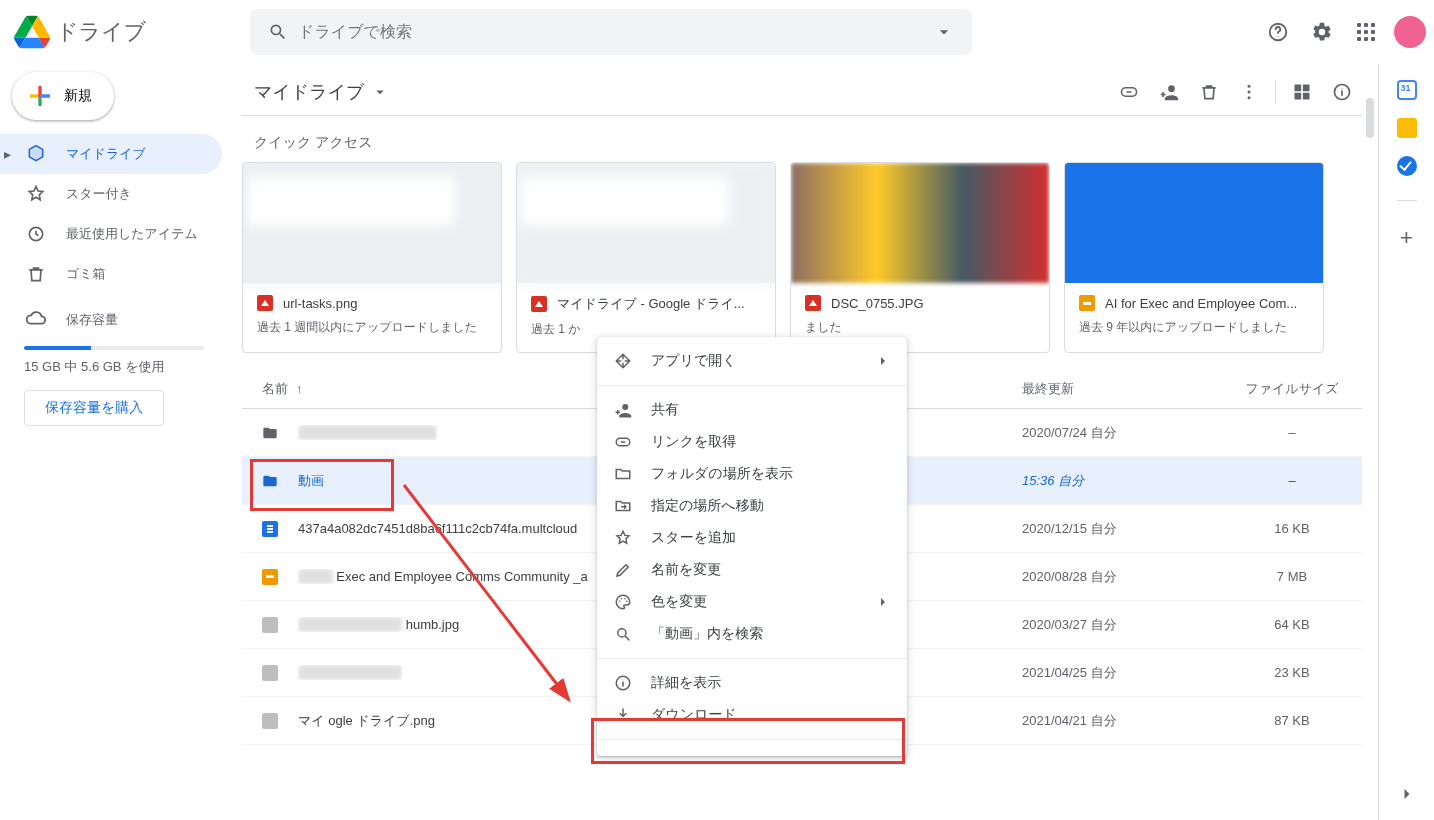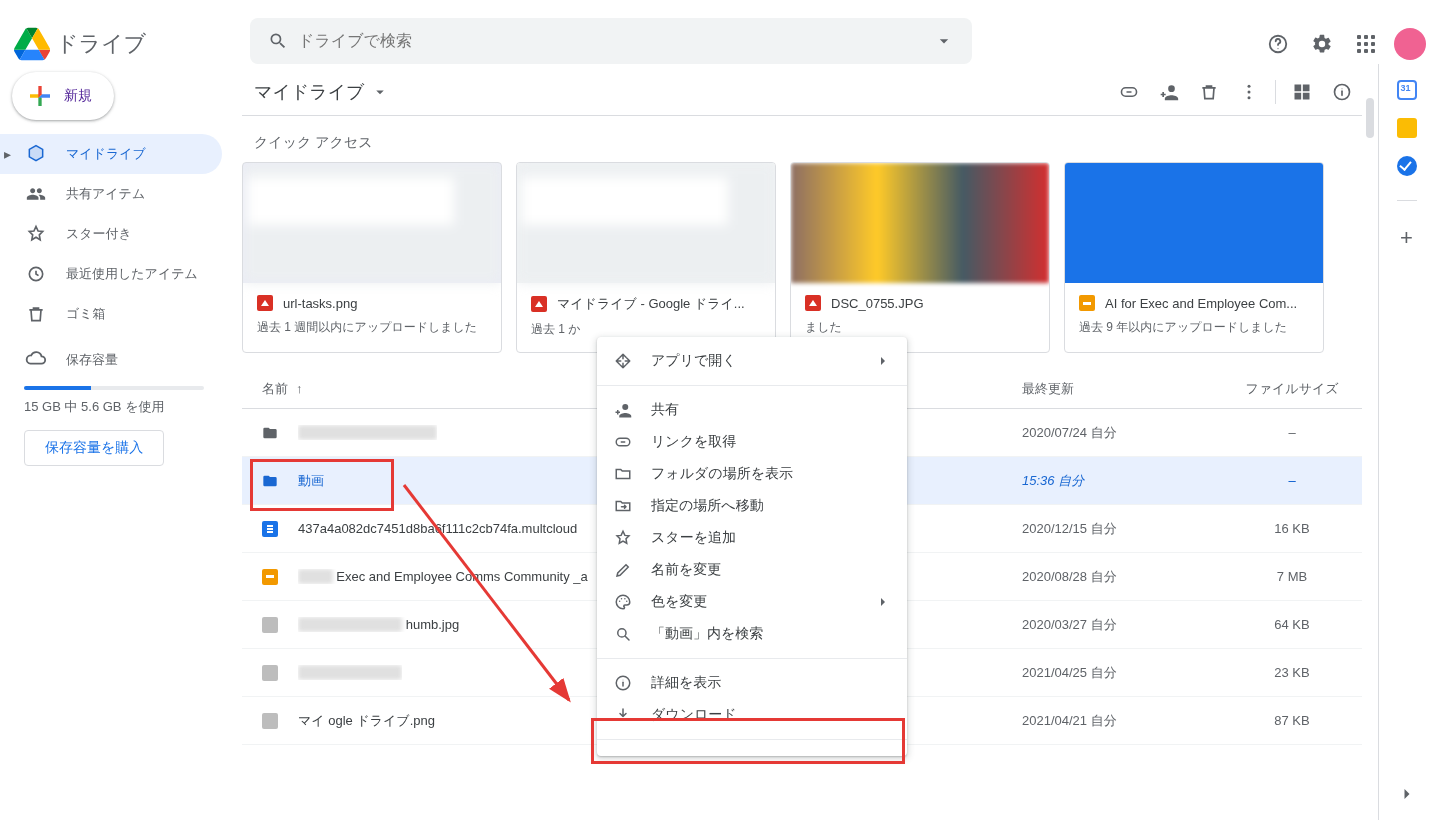--- a/index.html
+++ b/index.html
@@ -1,37 +1,37 @@
 <!DOCTYPE html>
 <html><head>
 <meta charset="utf-8">
 <style>
 * { box-sizing: border-box; margin: 0; padding: 0; }
 html, body { height: 100%; font-family: Arial, "Hiragino Kaku Gothic ProN", "Hiragino Sans", Meiryo, sans-serif; background:#fff; color:#3c4043; }
 .app { display:flex; flex-direction:column; width:1434px; height:820px; position:relative; overflow:hidden;}
 
-.header { display:flex; align-items:flex-end; height:64px; padding:0 8px 0 12px; }
+.header { display:flex; align-items:center; height:64px; padding:0 8px 0 12px; }
 .logo-wrap { display:flex; align-items:center; width:238px; }
 .drive-logo { width:40px; height:40px; display:flex; align-items:center; justify-content:center; }
 .app-title { font-size:22px; color:#5f6368; margin-left:4px; }
 .search-wrap { flex:1; display:flex; justify-content:flex-start; }
 .search-bar { width:722px; height:46px; background:#f1f3f4; border-radius:8px; display:flex; align-items:center; padding:0 8px; }
 .search-icon-btn { width:40px; height:40px; display:flex; align-items:center; justify-content:center; color:#5f6368; border:none; background:none; cursor:pointer; border-radius:50%; }
 .search-input { flex:1; border:none; background:transparent; font-size:16px; outline:none; color:#202124; }
 .search-caret { width:40px; height:40px; display:flex; align-items:center; justify-content:center; color:#5f6368; }
 .header-actions { display:flex; align-items:center; margin-left:auto; }
 .hbtn { width:40px; height:40px; border:none; background:none; display:flex; align-items:center; justify-content:center; color:#5f6368; cursor:pointer; border-radius:50%; margin:0 2px;}
 .avatar { width:32px; height:32px; border-radius:50%; background:#f06292; margin-left:6px; cursor:pointer; }
 .apps-grid { display:grid; grid-template-columns:repeat(3,4px); grid-template-rows:repeat(3,4px); gap:3px; }
 .apps-grid span { background:#5f6368; width:4px; height:4px; border-radius:1px;}
 
 .body { display:flex; flex:1; min-height:0; }
 
 .sidebar { width:238px; padding:8px 0 0 0; flex:none; }
-.new-btn { display:flex; align-items:center; height:48px; border:none; background:#fff; border-radius:24px; box-shadow:0 1px 2px rgba(60,64,67,.3),0 1px 3px 1px rgba(60,64,67,.15); padding:0 22px 0 12px; margin:0 0 14px 12px; cursor:pointer; font-size:14px; color:#4c1d95;}
+.new-btn { display:flex; align-items:center; height:48px; border:none; background:#fff; border-radius:24px; box-shadow:0 1px 2px rgba(60,64,67,.3),0 1px 3px 1px rgba(60,64,67,.15); padding:0 22px 0 12px; margin:0 0 14px 12px; cursor:pointer; font-size:14px; color:#000000;}
 .new-plus { width:32px; height:32px; display:flex; align-items:center; justify-content:center; margin-right:8px; }
 .nav { display:flex; flex-direction:column; }
 .nav-item { display:flex; align-items:center; height:40px; padding:0 0 0 24px; color:#5f6368; font-size:13px; border-radius:0 20px 20px 0; margin-right:16px; cursor:pointer; position:relative;}
 .nav-item.active { background:#e8f0fe; color:#1967d2; }
 .nav-item.active .nicon { color:#1967d2; }
 .nav-expand { position:absolute; left:4px; color:#5f6368; font-size:14px;}
 .nicon { width:24px; height:24px; display:flex; align-items:center; justify-content:center; margin-right:18px; color:#5f6368;}
 .storage-sec { padding:0 24px; margin-top:6px; }
 .storage-row { display:flex; align-items:center; height:40px; color:#5f6368; font-size:13px; cursor:pointer;}
 .storage-bar { width:180px; height:4px; background:#e8eaed; border-radius:2px; margin:6px 0 8px 0; overflow:hidden;}
@@ -216,28 +216,20 @@
                 <path d="M12 3l9 15.5L18.5 21h-13L3 18.5 12 3z" fill="none" stroke="#1967d2" stroke-width="2" opacity="0"></path>
                 <path d="M4 6h16v3H4zM4 11h16v3H4zM4 16h16v3H4z" opacity="0"></path>
                 <path d="M12 2l8 4.5v9L12 20l-8-4.5v-9L12 2z" fill="#1967d2" opacity="0.15"></path>
                 <path d="M12 2l8 4.5v9L12 20l-8-4.5v-9L12 2z" fill="none" stroke="#1967d2" stroke-width="1.8"></path>
               </svg>
           </span>
           <span>マイドライブ</span>
         </div>
         <div class="nav-item">
           <span class="nicon">
-              <svg width="20" height="20" viewBox="0 0 24 24" fill="#5f6368">
-                <path d="M16 11c1.66 0 3-1.34 3-3s-1.34-3-3-3-3 1.34-3 3 1.34 3 3 3zM8 11c1.66 0 3-1.34 3-3S9.66 5 8 5 5 6.34 5 8s1.34 3 3 3zm0 2c-2.33 0-7 1.17-7 3.5V19h14v-2.5C15 14.17 10.33 13 8 13zm8 0c-.29 0-.62.02-.97.05 1.16.84 1.97 1.97 1.97 3.45V19h6v-2.5c0-2.33-4.67-3.5-7-3.5z"></path>
-              </svg>
-            </span>
-          <span>共有アイテム</span>
-        </div>
-        <div class="nav-item">
-          <span class="nicon">
               <svg width="20" height="20" viewBox="0 0 24 24" fill="none" stroke="#5f6368" stroke-width="2">
                 <path d="M12 3l2.5 5.5L20 9l-4 4 1 6-5-3-5 3 1-6-4-4 5.5-.5z"></path>
               </svg>
             </span>
           <span>スター付き</span>
         </div>
         <div class="nav-item">
           <span class="nicon">
               <svg width="20" height="20" viewBox="0 0 24 24" fill="none" stroke="#5f6368" stroke-width="2">
                 <circle cx="12" cy="12" r="8"></circle>

